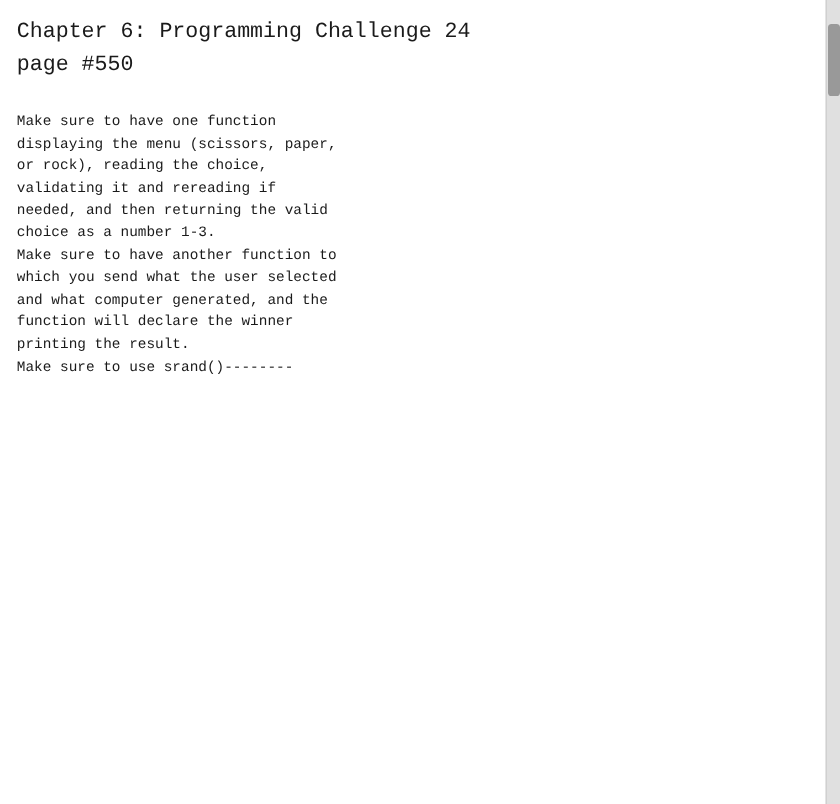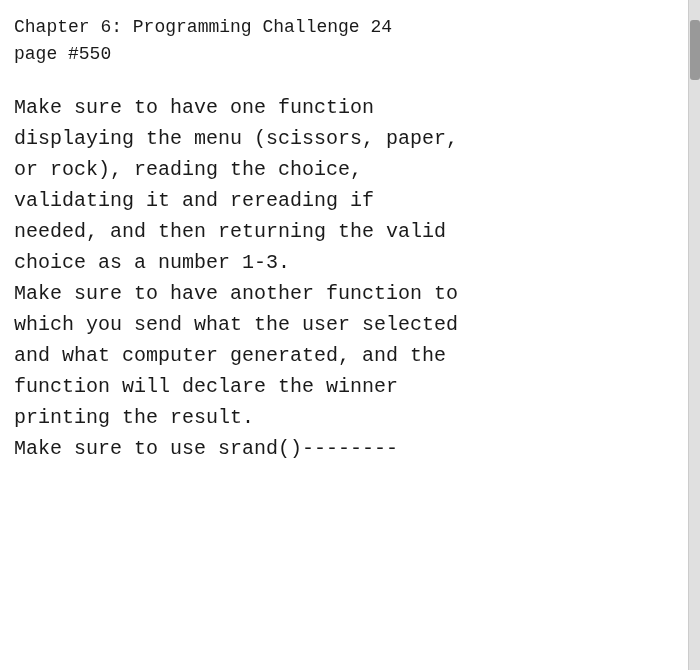--- a/index.html
+++ b/index.html
@@ -54,21 +54,21 @@
     }
 
     .title-line {
       font-size: 18px;
       color: #1a1a1a;
       line-height: 1.5;
       white-space: pre-wrap;
     }
 
     .body-text {
-      font-size: 20px;
+      font-size: 12px;
       color: #1a1a1a;
       line-height: 1.55;
       white-space: pre-wrap;
       word-break: break-word;
     }
   </style>
 </head>
 <body>
 
 <div class="page-container">

